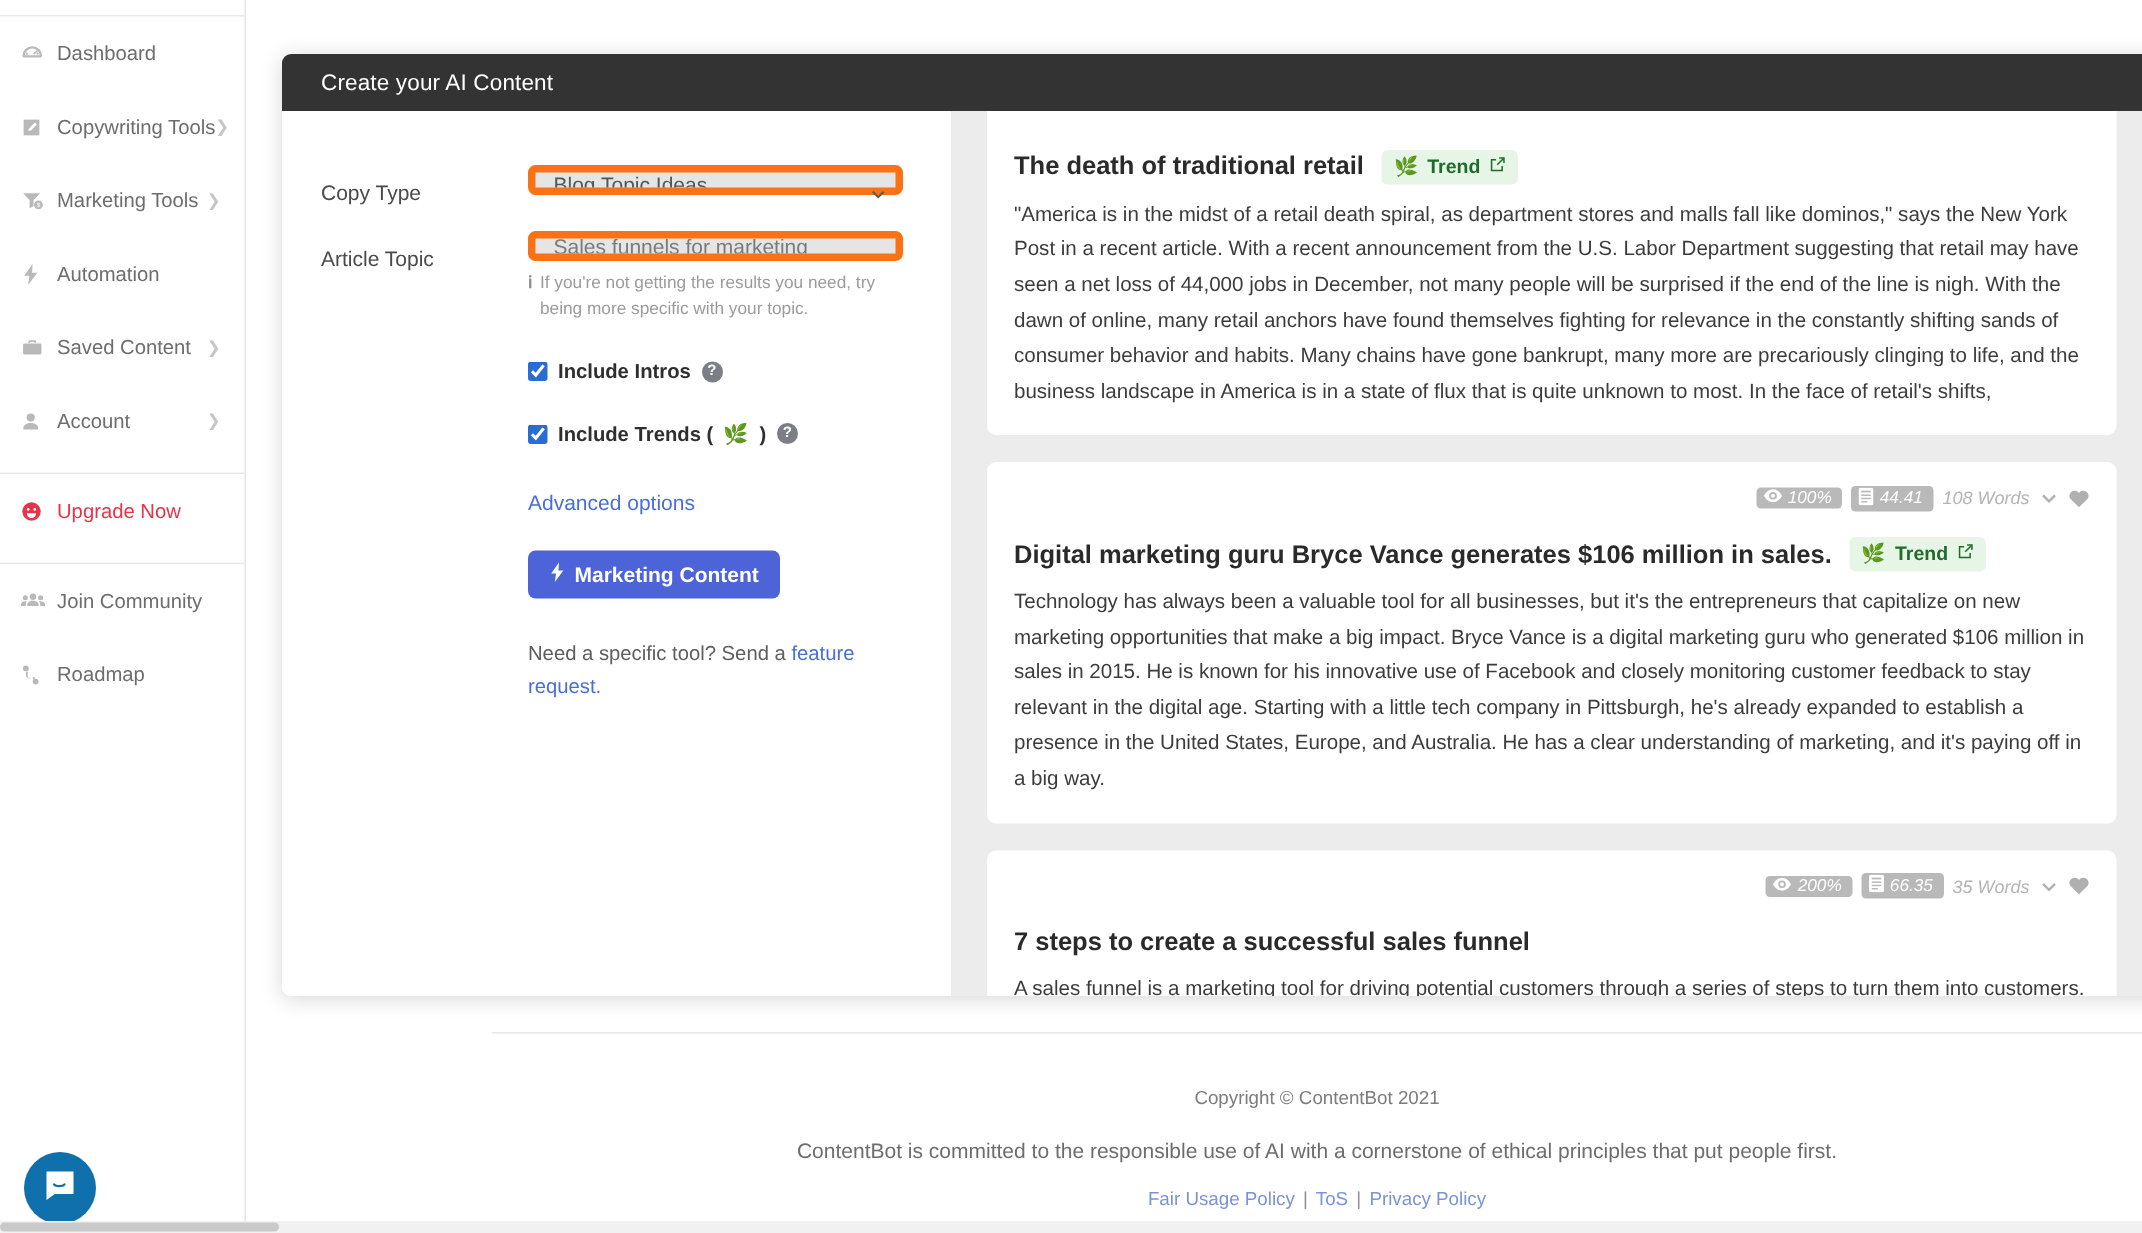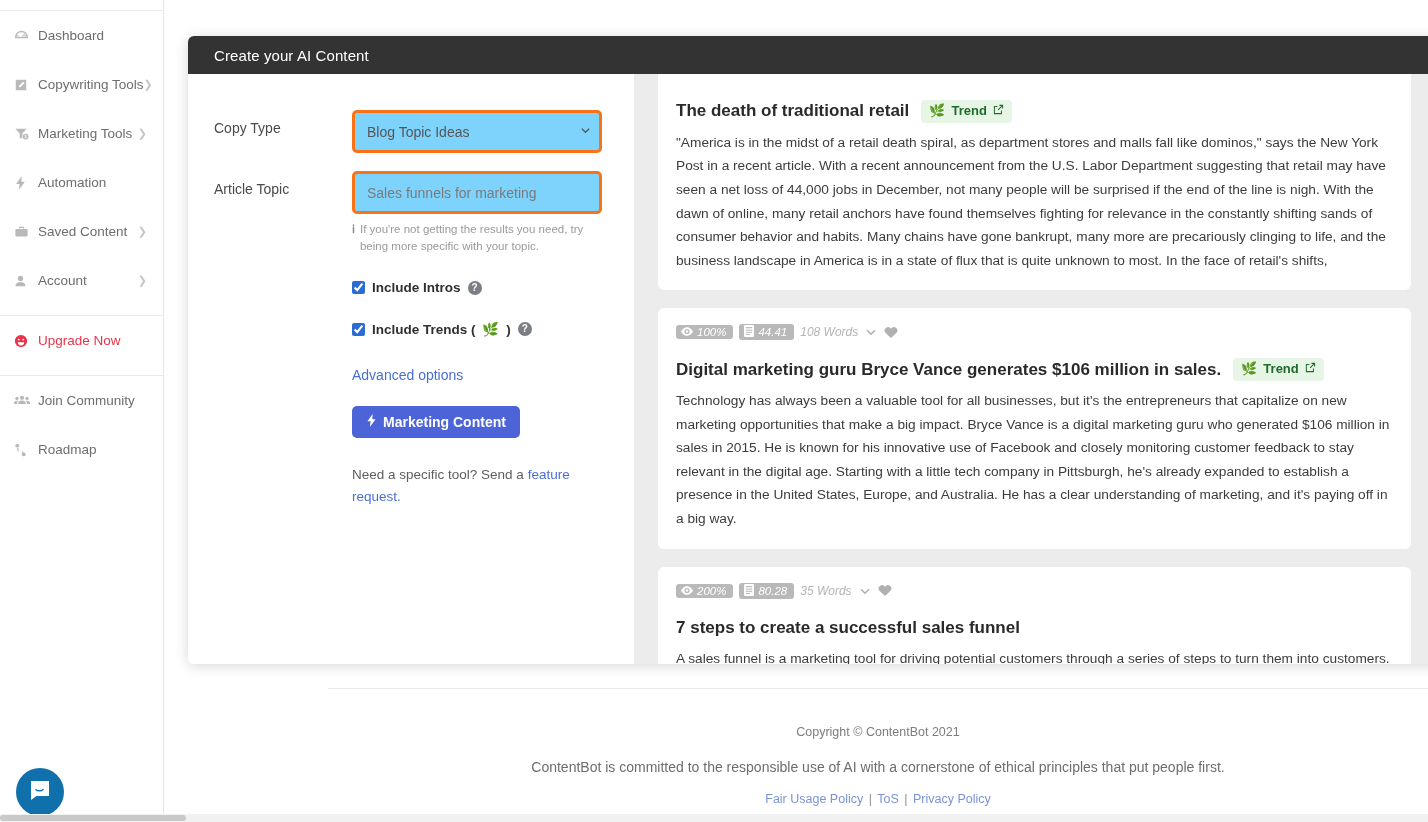--- a/index.html
+++ b/index.html
@@ -54,22 +54,22 @@
   #form-pane {
     width: 446px; flex: 0 0 446px; background: #fff; padding: 36px 22px 0 26px;
   }
   .form-row { display: flex; align-items: flex-start; margin-bottom: 18px; }
   .form-label {
     width: 138px; flex: 0 0 138px; font-size: 14px; color: #4a4a4a; padding-top: 10px;
   }
   .form-control { flex: 1 1 auto; max-width: 250px; }
   .select-wrap { position: relative; }
   select.ct-select, input.ct-input {
-    width: 250px; height: 43px; border: 3px solid #f97316; border-radius: 5px;
-    background: #7dd3fc; font-size: 14px; color: #565656; padding: 0 28px 0 12px;
+    width: 250px; height: 20px; border: 5px solid #f97316; border-radius: 5px;
+    background: #e5e5e5; font-size: 14px; color: #565656; padding: 0 28px 0 12px;
     font-family: "Liberation Sans", sans-serif; appearance: none; -webkit-appearance: none;
     outline: none;
   }
   input.ct-input { padding-right: 12px; }
   input.ct-input::placeholder { color: #7b7b7b; }
   .sel-chevron {
     position: absolute; right: 11px; top: 12px; pointer-events: none;
     width: 11px; height: 11px; color: #5a5a5a;
   }
   .hint {
@@ -109,21 +109,21 @@
   
   #results-pane {
     flex: 1 1 auto; background: #ececec; position: relative; overflow: hidden;
   }
   #results-scroll { position: absolute; inset: 0 17px 0 0; padding: 0 24px; }
   .card {
     background: #fff; border-radius: 6px; margin-bottom: 18px; padding: 14px 18px 18px 18px;
     position: relative;
   }
   .card-meta {
-    display: flex; align-items: center; gap: 6px;
+    display: flex; align-items: center; justify-content: flex-end; gap: 6px;
     height: 20px; margin-bottom: 4px;
   }
   .pill {
     background: #b9b9b9; color: #fff; border-radius: 3px; font-size: 11.5px;
     font-style: italic; padding: 1px 7px 1px 5px; display: inline-flex; align-items: center; gap: 4px;
     font-weight: normal;
   }
   .meta-words { font-size: 12px; color: #b4b4b4; font-style: italic; }
   .meta-ico { color: #b0b0b0; display: inline-flex; align-items: center; cursor: pointer; }
   .card-title {
@@ -438,21 +438,21 @@
                 <span class="pill">
                   <span>
                     <svg width="10" height="12" viewBox="0 0 11 13" fill="currentColor">
                         <rect x="0" y="0" width="11" height="13" rx="1.3"></rect>
                         <rect x="2" y="2.2" width="7" height="1.3" fill="#b9b9b9"></rect>
                         <rect x="2" y="5" width="7" height="1.1" fill="#b9b9b9"></rect>
                         <rect x="2" y="7.4" width="7" height="1.1" fill="#b9b9b9"></rect>
                         <rect x="2" y="9.8" width="4.5" height="1.1" fill="#b9b9b9"></rect>
                       </svg>
                   </span>
-                  <span>80.28</span>
+                  <span>66.35</span>
                 </span>
                 <span class="meta-words">35 Words</span>
                 <span class="meta-ico">
                   <svg width="14" height="14" viewBox="0 0 14 14" fill="none" stroke="currentColor" stroke-width="1.6">
                       <path d="M3 5.2 7 9.2l4-4"></path>
                     </svg>
                 </span>
                 <span class="meta-ico">
                   <svg width="14" height="13" viewBox="0 0 16 14" fill="currentColor">
                       <path d="M8 13.4 1.4 7A3.9 3.9 0 0 1 8 2.6 3.9 3.9 0 0 1 14.6 7z"></path>

